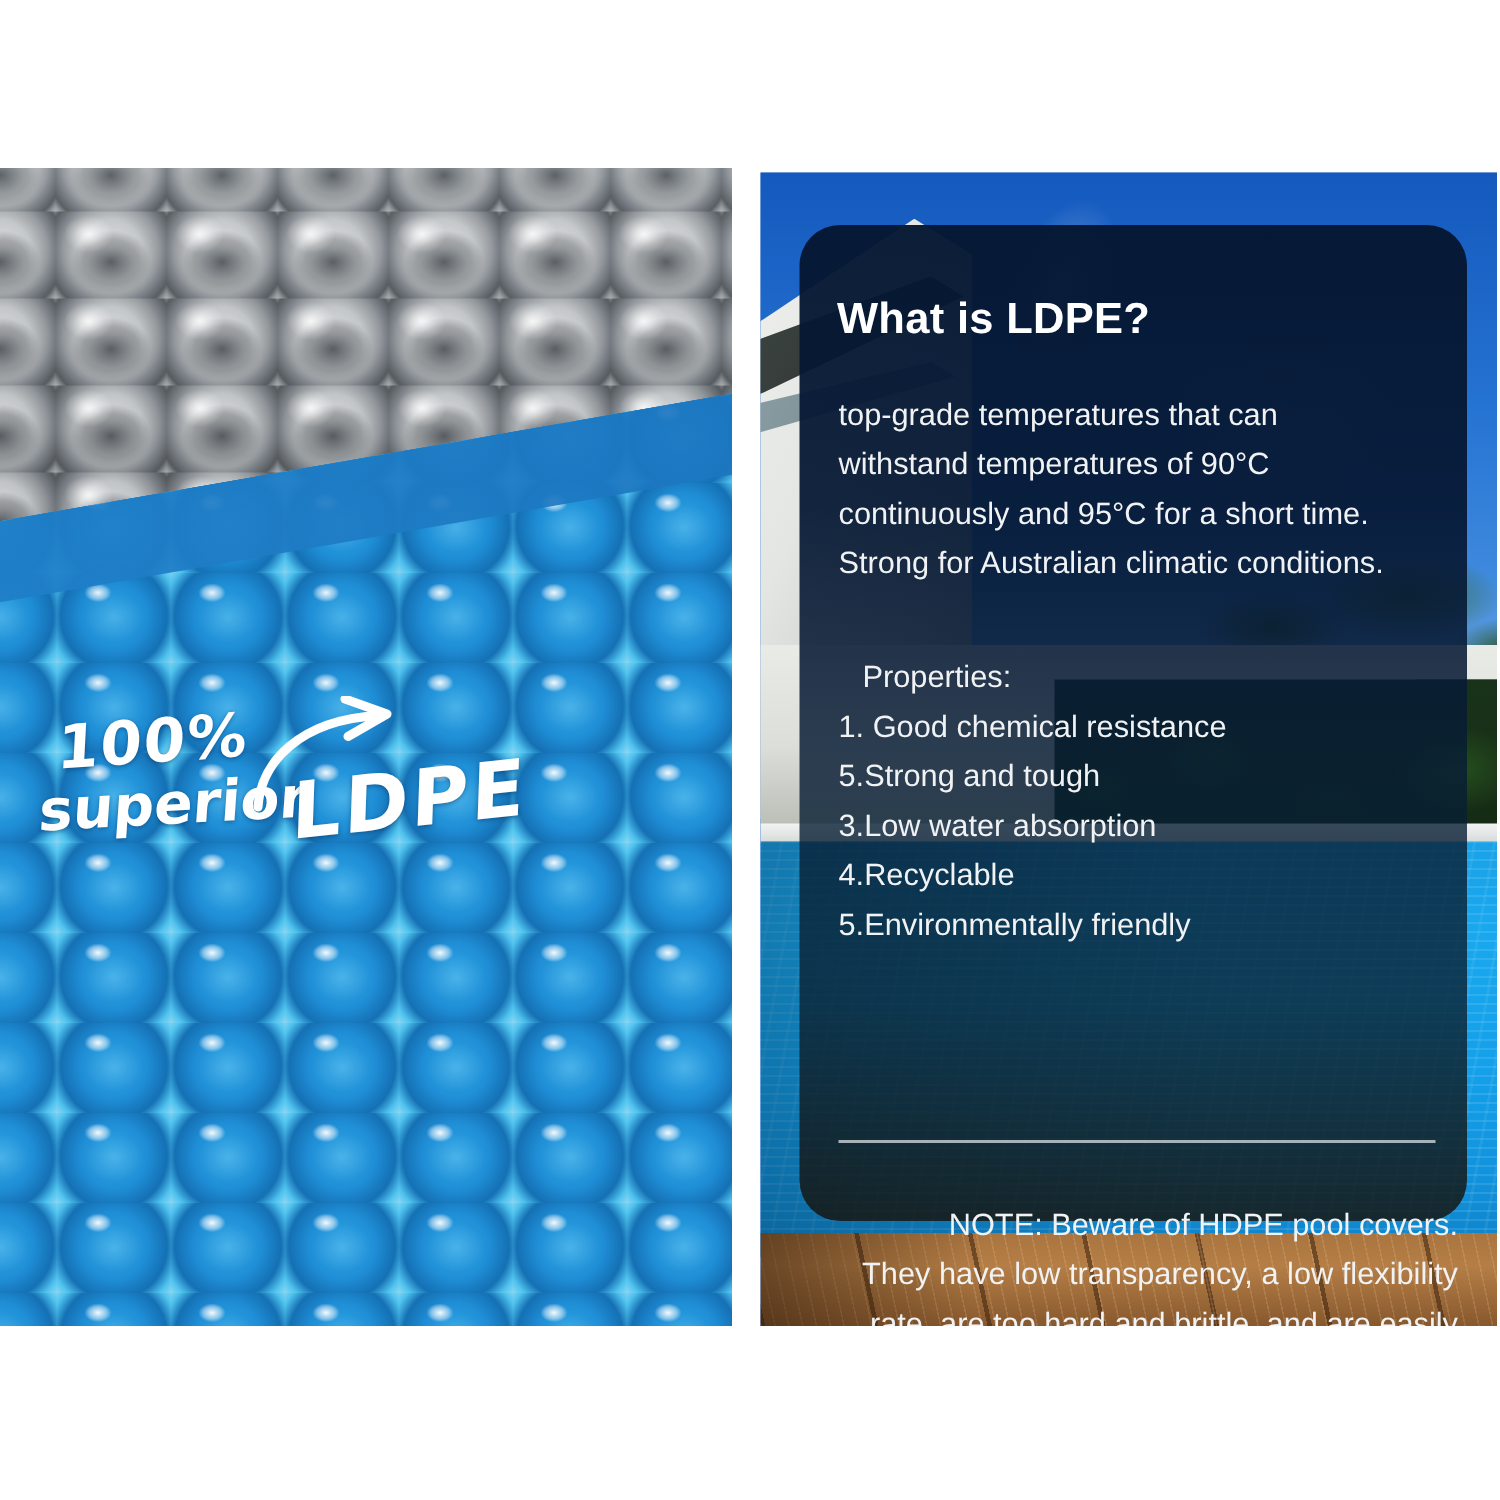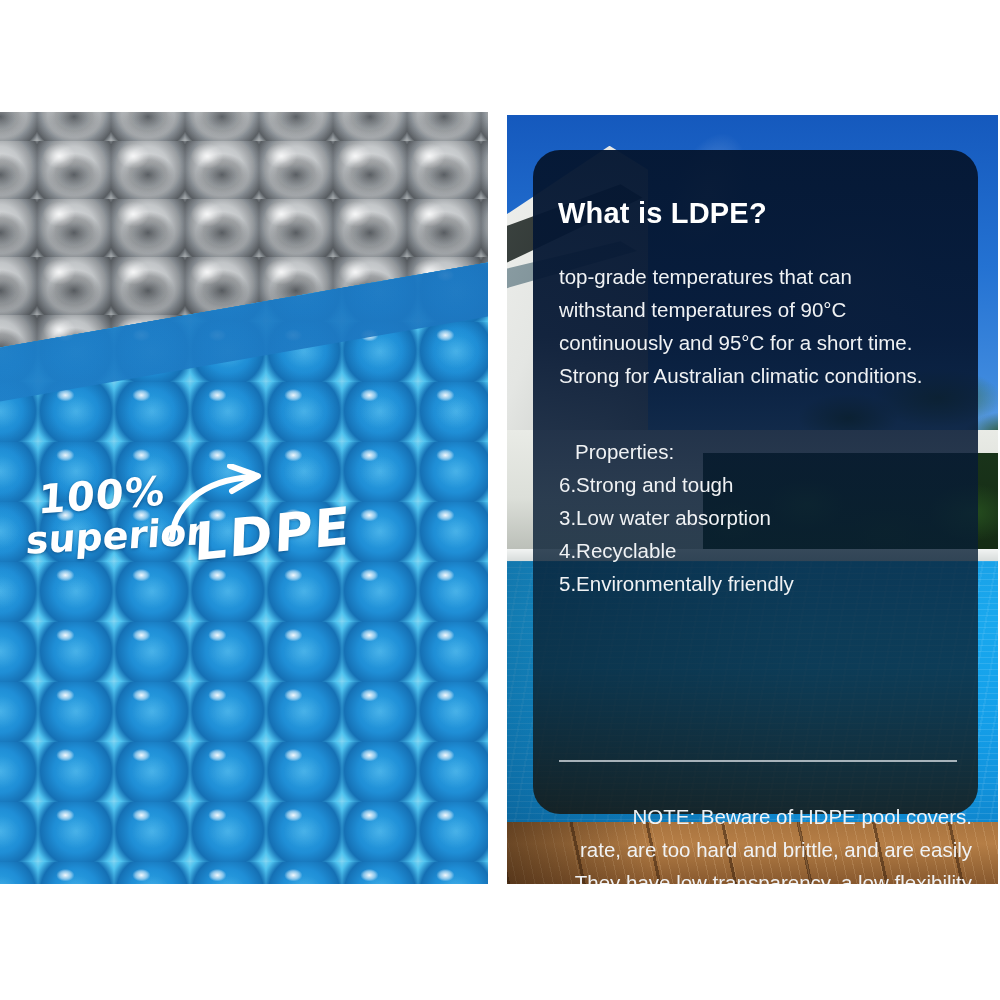--- a/index.html
+++ b/index.html
@@ -317,30 +317,31 @@
       <div class="ov-body">
         <p>top-grade temperatures that can</p>
         <p>withstand temperatures of 90°C</p>
         <p>continuously and 95°C for a short time.</p>
         <p>Strong for Australian climatic conditions.</p>
       </div>
 
       <div class="ov-props-label">Properties:</div>
 
       <ul class="ov-list">
-        <li>6.Strong and tough</li>
+        <li>1. Good chemical resistance</li>
+        <li>5.Strong and tough</li>
         <li>3.Low water absorption</li>
         <li>4.Recyclable</li>
         <li>5.Environmentally friendly</li>
       </ul>
 
       <div class="ov-divider"></div>
 
       <div class="ov-note">
         <p>NOTE: Beware of HDPE pool covers.</p>
+        <p>They have low transparency, a low flexibility</p>
         <p>rate, are too hard and brittle, and are easily</p>
-        <p>They have low transparency, a low flexibility</p>
 
       </div>
     </div>
 
   </div>
 </div>
 
 </body></html>

